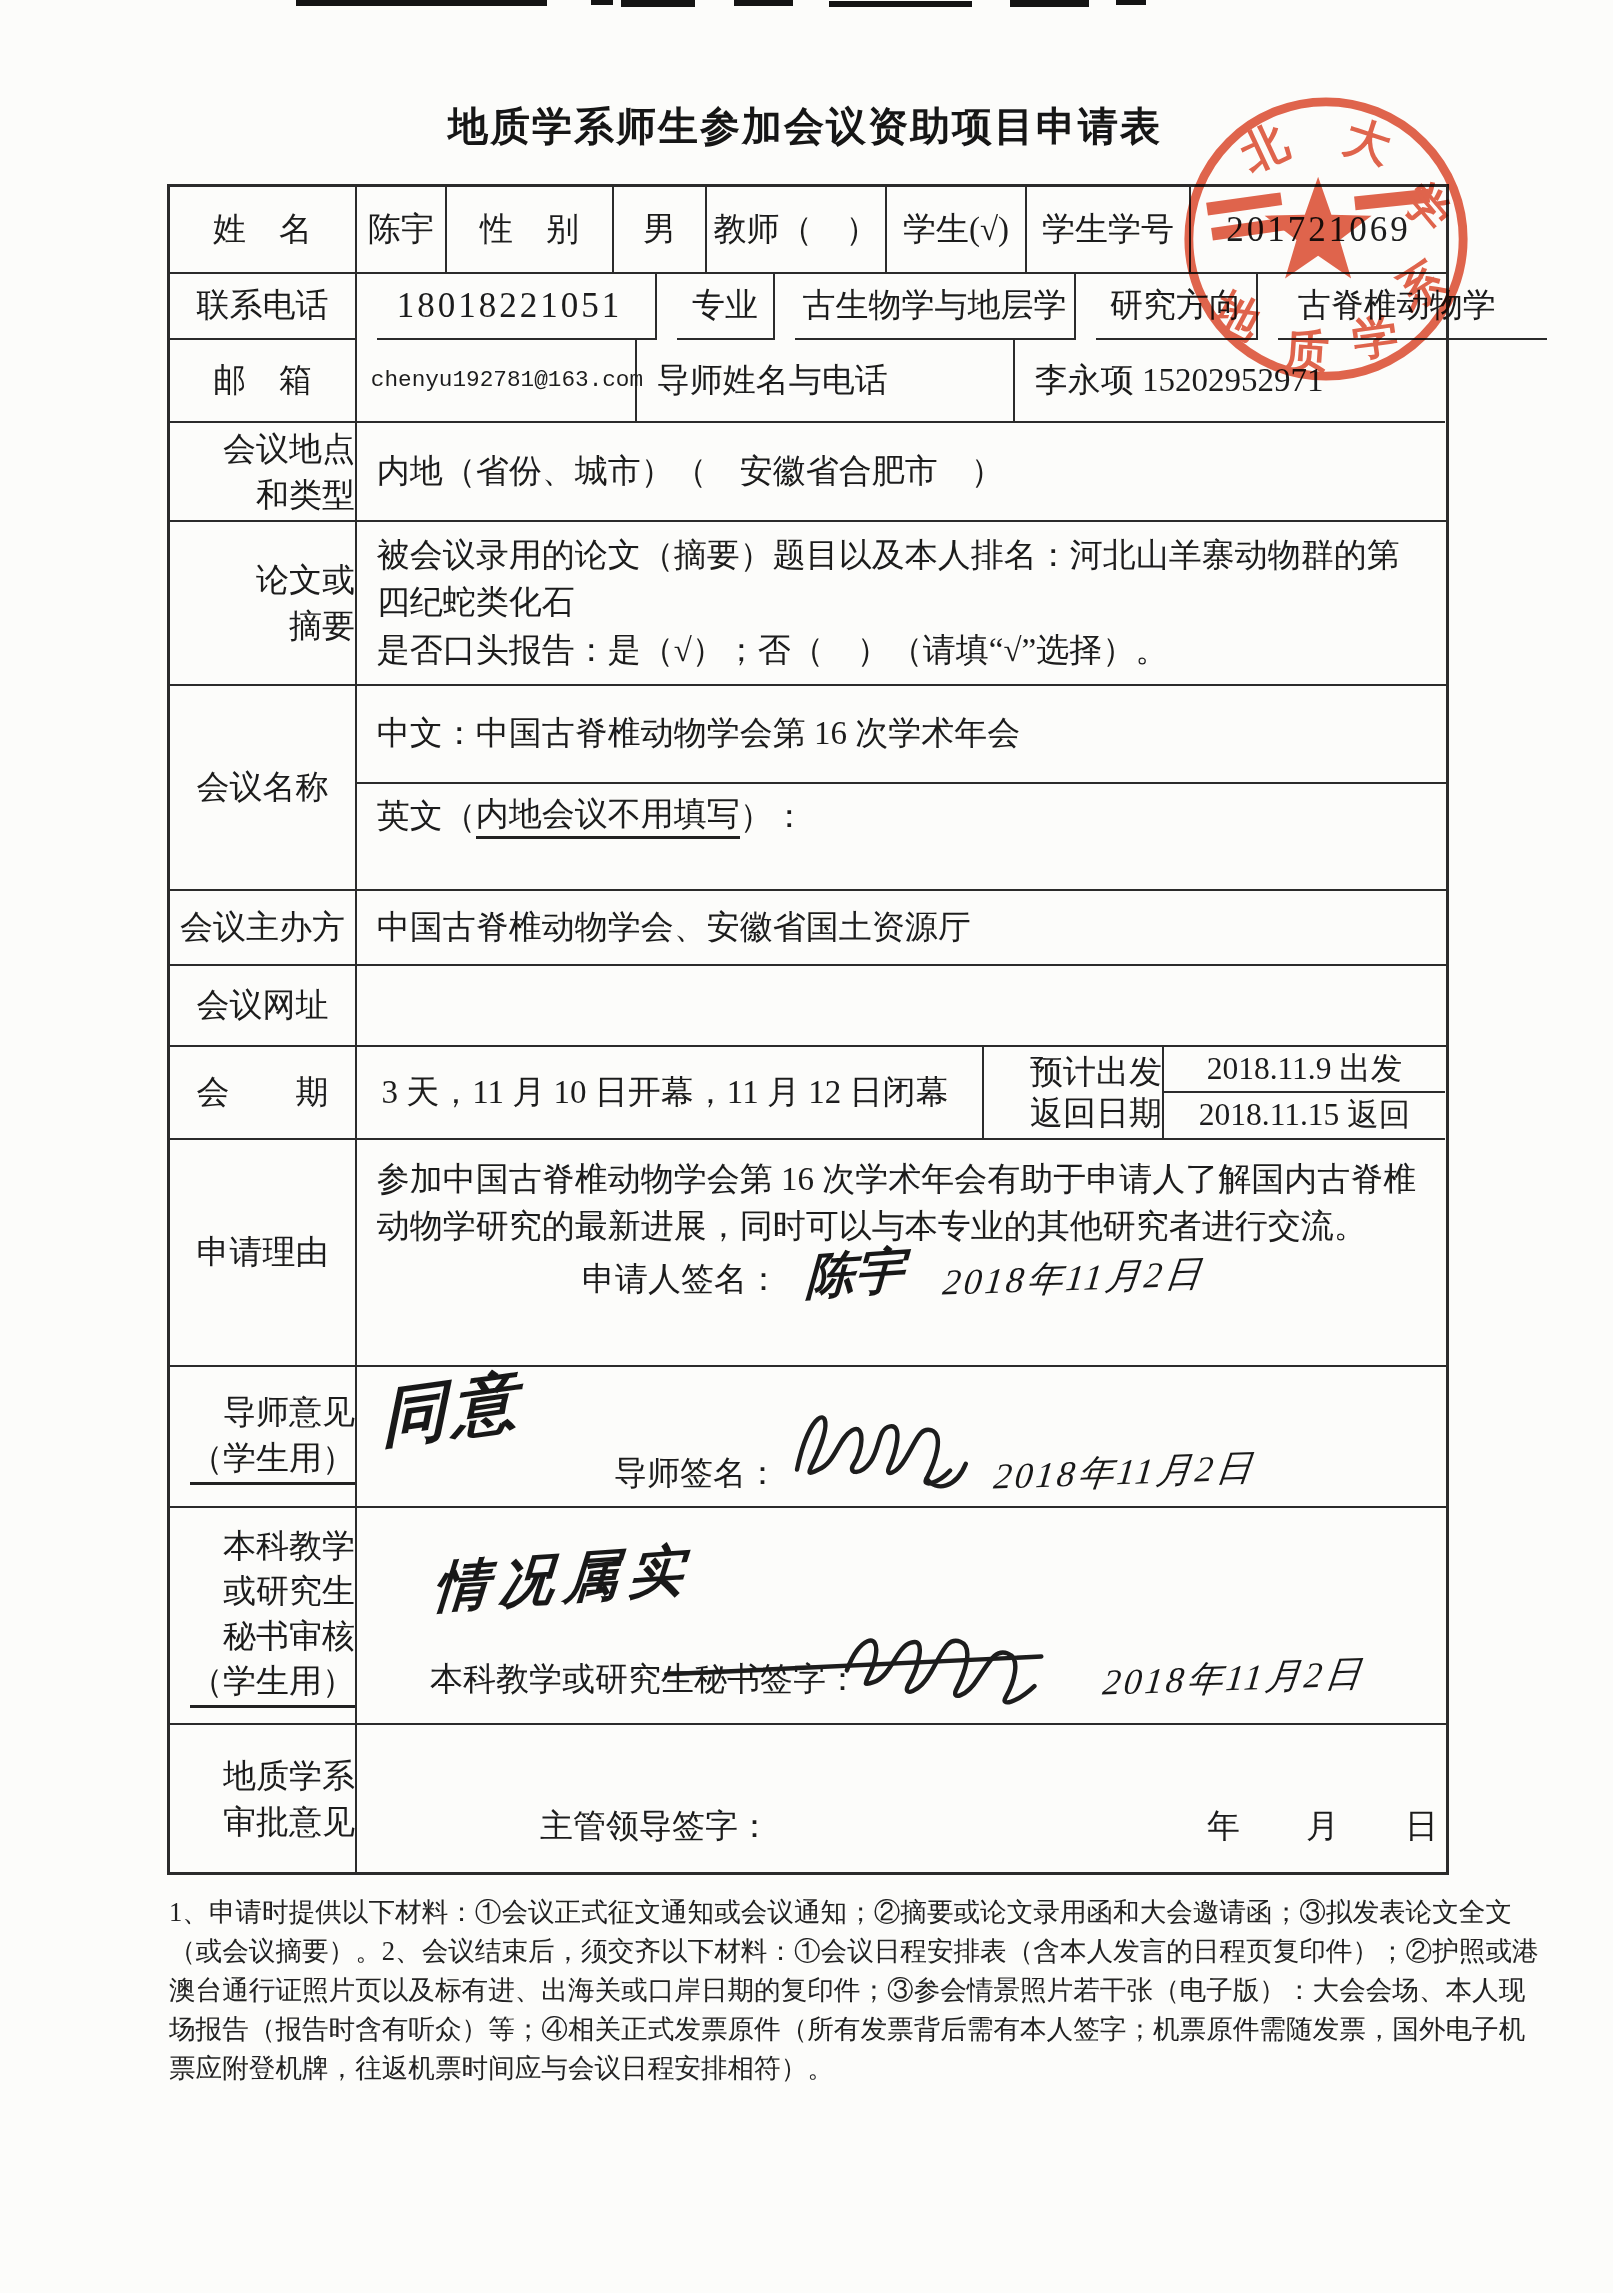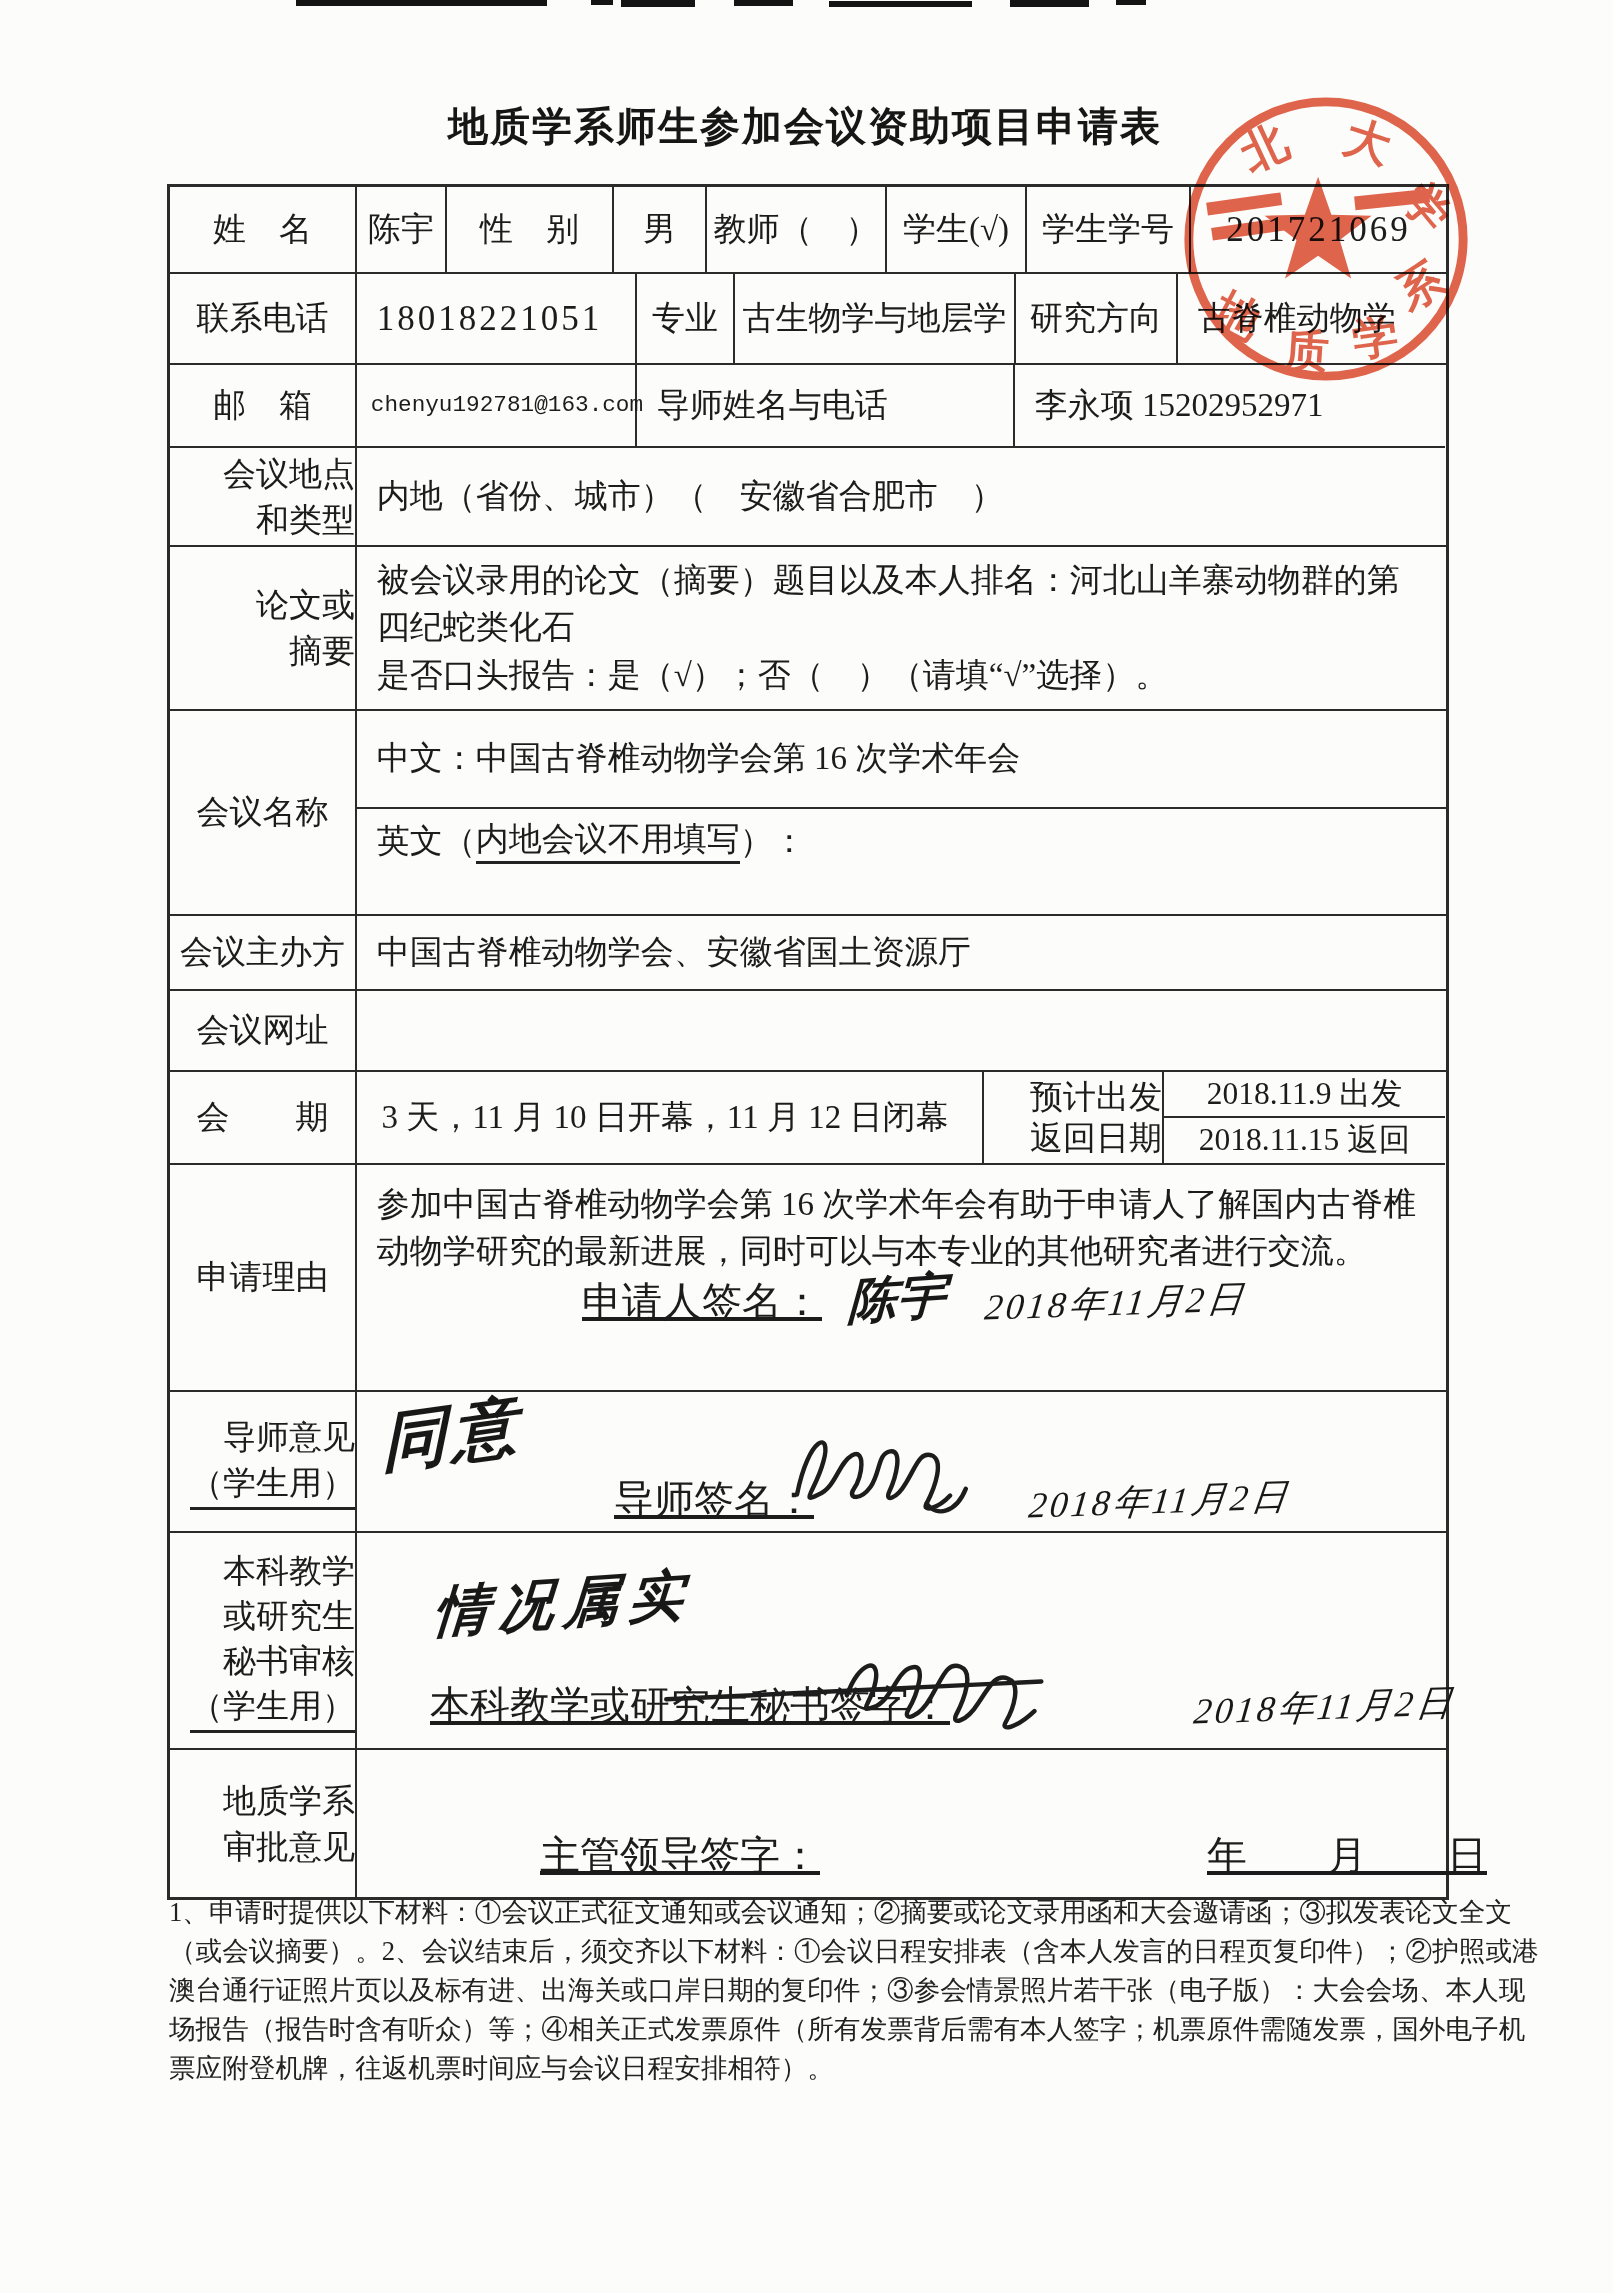--- a/index.html
+++ b/index.html
@@ -10,21 +10,21 @@
               font-family:"Liberation Sans","DejaVu Sans",sans-serif;font-size:40px;font-weight:bold;
               letter-spacing:2px;color:#161616;}
   
   .tbl{position:absolute;left:167px;top:184px;width:1276px;border:3px solid #2b2b2b;box-sizing:content-box;}
   .row{display:grid;}
   .cell{position:relative;box-sizing:border-box;border-right:2px solid #2b2b2b;border-bottom:2px solid #2b2b2b;
         display:flex;align-items:center;justify-content:center;font-size:33px;line-height:1.25;}
   .cell:last-child{border-right:none;}
   .row:last-child > .cell{border-bottom:none;}
   .r1{grid-template-columns:187px 90px 167px 93px 180px 140px 164px 255px;height:87px;}
-  .r2{grid-template-columns:187px 280px 98px 281px 162px 269px;height:91px;}
+  .r2{grid-template-columns:187px 280px 98px 281px 162px 269px;height:66px;gap:20px;}
   .r3{grid-template-columns:187px 280px 378px 430px;height:83px;}
   .rL{grid-template-columns:187px 1089px;}
   .r4{height:99px;} .r5{height:164px;} .r6{height:205px;} .r7{height:75px;} .r8{height:81px;}
   .r9{grid-template-columns:187px 627px 180px 281px;height:93px;}
   .r10{height:227px;} .r11{height:141px;} .r12{height:217px;border-radius:18px;} .r13{height:147px;}
   .left{justify-content:flex-start;padding-left:19.7px;}
   .num{letter-spacing:3px;font-size:35px;}
   .mono{font-family:"Liberation Mono","DejaVu Sans Mono",monospace;font-size:22.7px;letter-spacing:0;}
   .stack{display:block;padding:0;}
   .sub{box-sizing:border-box;display:flex;align-items:center;justify-content:flex-start;padding-left:19.7px;font-size:33px;}
@@ -34,21 +34,21 @@
   .labelcol{flex-direction:column;justify-content:center;line-height:46px;text-align:center;align-items:flex-end;}
   .u{border-bottom:3px solid #222;padding-bottom:1px;}
   .blockcell{display:block;padding:15.8px 13.8px 0 19.7px;line-height:47px;text-align:left;}
   
   .hw{font-style:italic;font-weight:bold;color:#181818;display:inline-block;}
   .hwname{font-size:49px;transform:rotate(-4deg) skewX(-6deg);}
   .hwdate{font-style:italic;font-size:36px;letter-spacing:3px;transform:rotate(-2deg) skewX(-8deg);display:inline-block;color:#181818;}
   .hwcomment{position:absolute;font-size:65px;letter-spacing:5.9px;transform:rotate(-8deg) skewX(-6deg);}
   .hwtruth{position:absolute;font-size:55px;letter-spacing:9.9px;transform:rotate(-4deg) skewX(-8deg);}
   .signrow{position:absolute;display:flex;align-items:baseline;white-space:nowrap;}
-  .signlabel{font-size:40px;text-decoration:underline;}
+  .signlabel{font-size:33px;}
   .scribble{position:absolute;overflow:visible;}
   
   .seal{position:absolute;left:1178px;top:91px;width:296px;height:296px;opacity:.85;mix-blend-mode:multiply;
         pointer-events:none;z-index:6;}
   
   .notes{position:absolute;left:169px;top:1893px;width:1281px;font-size:26.6px;line-height:39px;color:#222;}
   .notes div{white-space:nowrap;}
 </style>
 </head>
 <body>

